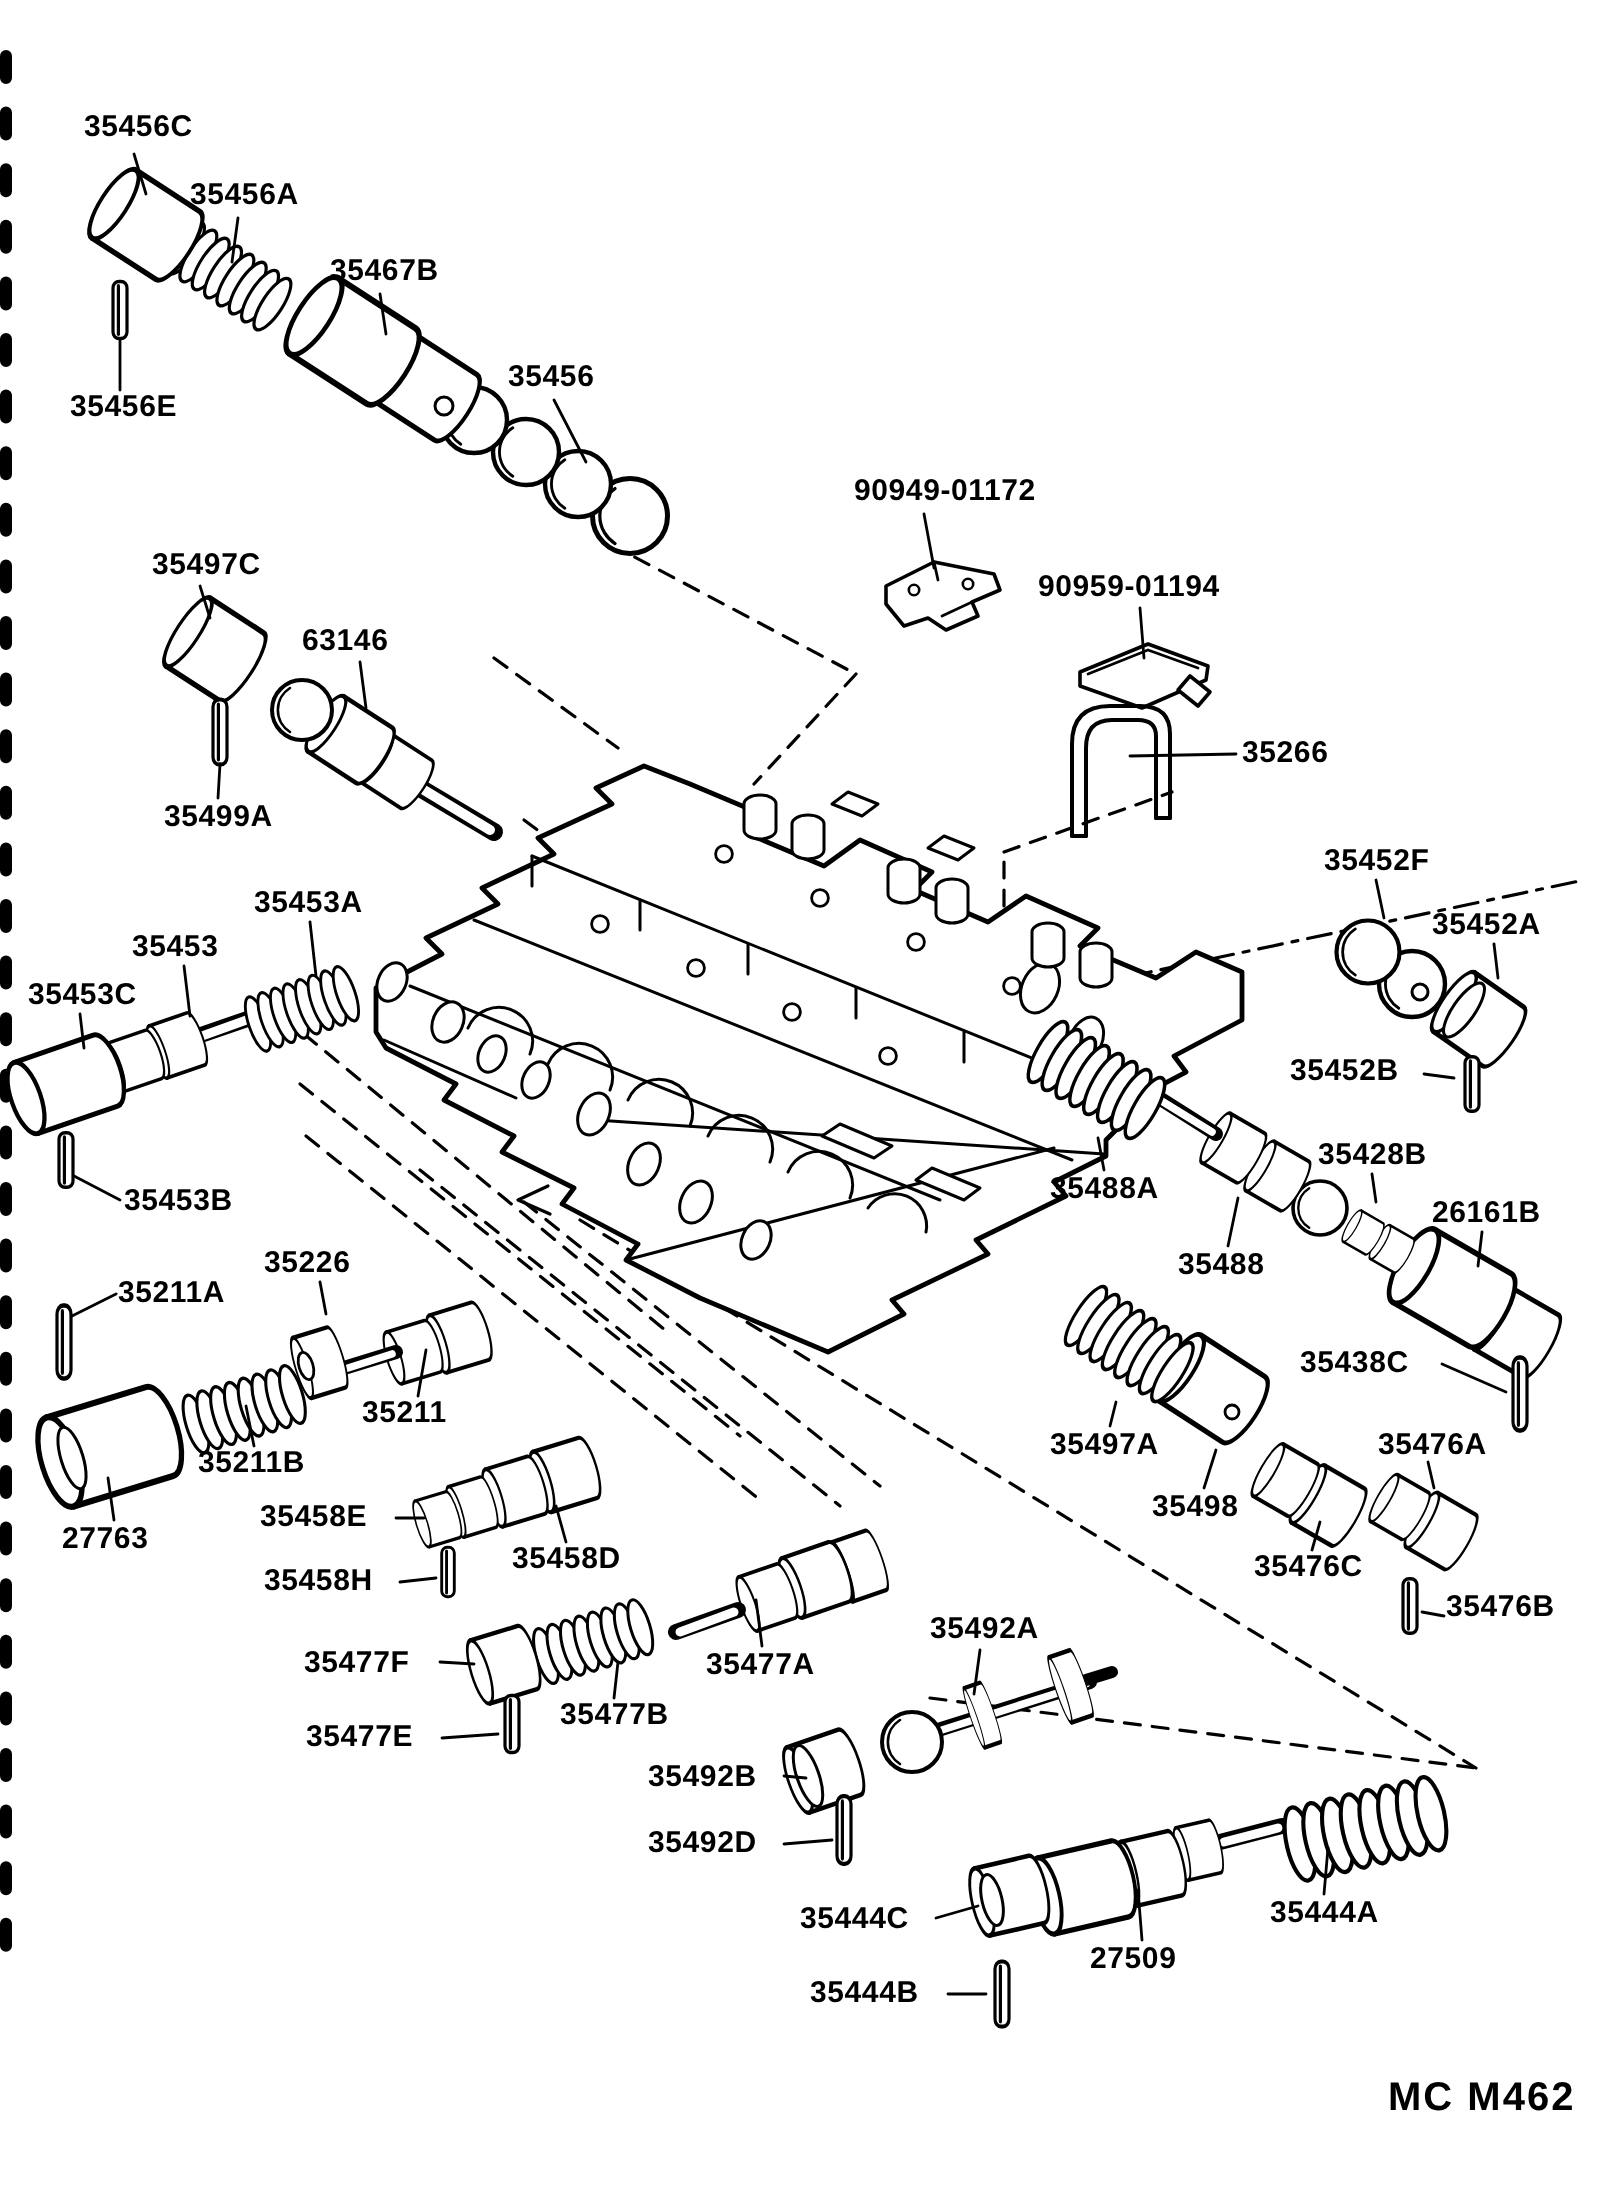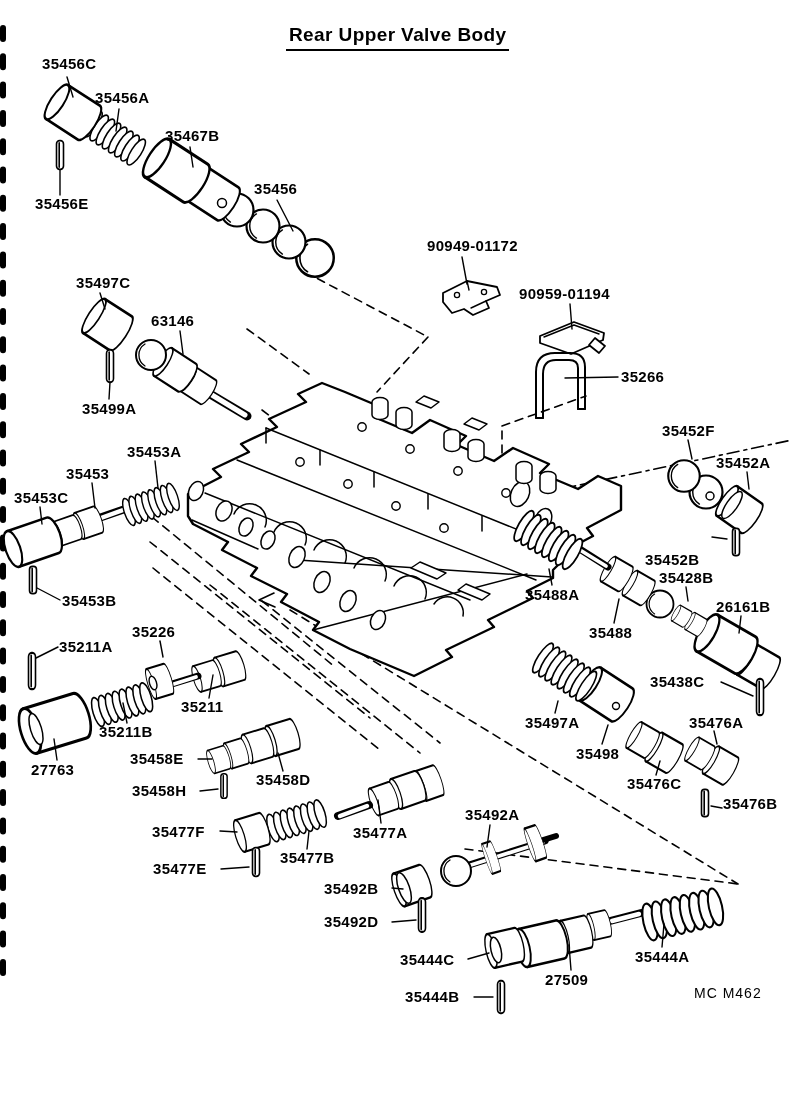--- a/index.html
+++ b/index.html
@@ -2,21 +2,21 @@
 <html><head>
 <meta charset="utf-8">
 <style>
   html,body{margin:0;padding:0;background:#fff;}
   .page{position:relative;width:800px;height:1098px;background:#fff;overflow:hidden;
         font-family:"Liberation Sans",sans-serif;color:#000;}
   .art{position:absolute;left:0;top:0;}
   .title{position:absolute;left:286px;top:24px;font-size:19px;font-weight:700;
          letter-spacing:.4px;padding:0 3px 3px 3px;border-bottom:2.5px solid #000;white-space:nowrap;}
   .plabel{position:absolute;font-size:15px;font-weight:700;letter-spacing:.3px;white-space:nowrap;line-height:1;}
-  .footer{position:absolute;left:694px;top:985px;font-size:14px;font-weight:400;letter-spacing:1px;}
+  .footer{position:absolute;left:694px;top:1038px;font-size:20px;font-weight:700;letter-spacing:1px;}
   svg *{vector-effect:none;}
 </style>
 </head>
 <body>
 
 <div class="page">
 
 <svg class="art" width="800" height="1098" viewBox="0 0 800 1098" fill="none" stroke="#000" stroke-width="2" stroke-linecap="round" stroke-linejoin="round">
 
   <defs>
@@ -312,39 +312,38 @@
     <path d="M614,623 L619,599"></path>
         <path d="M721,682 L753,696"></path>
         <path d="M555,713 L558,701"></path>
     <path d="M602,744 L608,725"></path>
         <path d="M714,731 L717,744"></path>
         <path d="M656,775 L660,761"></path>
     <path d="M722,808 L711,806"></path>
   </g>
 </svg>
 
-<div class="title">Rear Upper Valve Body</div>
 
 <div class="plabel" style="left:42px;top:56px">35456C</div>
 <div class="plabel" style="left:95px;top:90px">35456A</div>
 <div class="plabel" style="left:165px;top:128px">35467B</div>
 <div class="plabel" style="left:254px;top:181px">35456</div>
 <div class="plabel" style="left:35px;top:196px">35456E</div>
 <div class="plabel" style="left:427px;top:238px">90949-01172</div>
 <div class="plabel" style="left:519px;top:286px">90959-01194</div>
 <div class="plabel" style="left:76px;top:275px">35497C</div>
 <div class="plabel" style="left:151px;top:313px">63146</div>
 <div class="plabel" style="left:621px;top:369px">35266</div>
 <div class="plabel" style="left:82px;top:401px">35499A</div>
 <div class="plabel" style="left:662px;top:423px">35452F</div>
 <div class="plabel" style="left:127px;top:444px">35453A</div>
 <div class="plabel" style="left:716px;top:455px">35452A</div>
 <div class="plabel" style="left:66px;top:466px">35453</div>
 <div class="plabel" style="left:14px;top:490px">35453C</div>
-<div class="plabel" style="left:645px;top:552px">35452B</div>
+<div class="plabel" style="left:645px;top:528px">35452B</div>
 <div class="plabel" style="left:659px;top:570px">35428B</div>
 <div class="plabel" style="left:525px;top:587px">35488A</div>
 <div class="plabel" style="left:62px;top:593px">35453B</div>
 <div class="plabel" style="left:716px;top:599px">26161B</div>
 <div class="plabel" style="left:589px;top:625px">35488</div>
 <div class="plabel" style="left:59px;top:639px">35211A</div>
 <div class="plabel" style="left:132px;top:624px">35226</div>
 <div class="plabel" style="left:650px;top:674px">35438C</div>
 <div class="plabel" style="left:181px;top:699px">35211</div>
 <div class="plabel" style="left:99px;top:724px">35211B</div>

